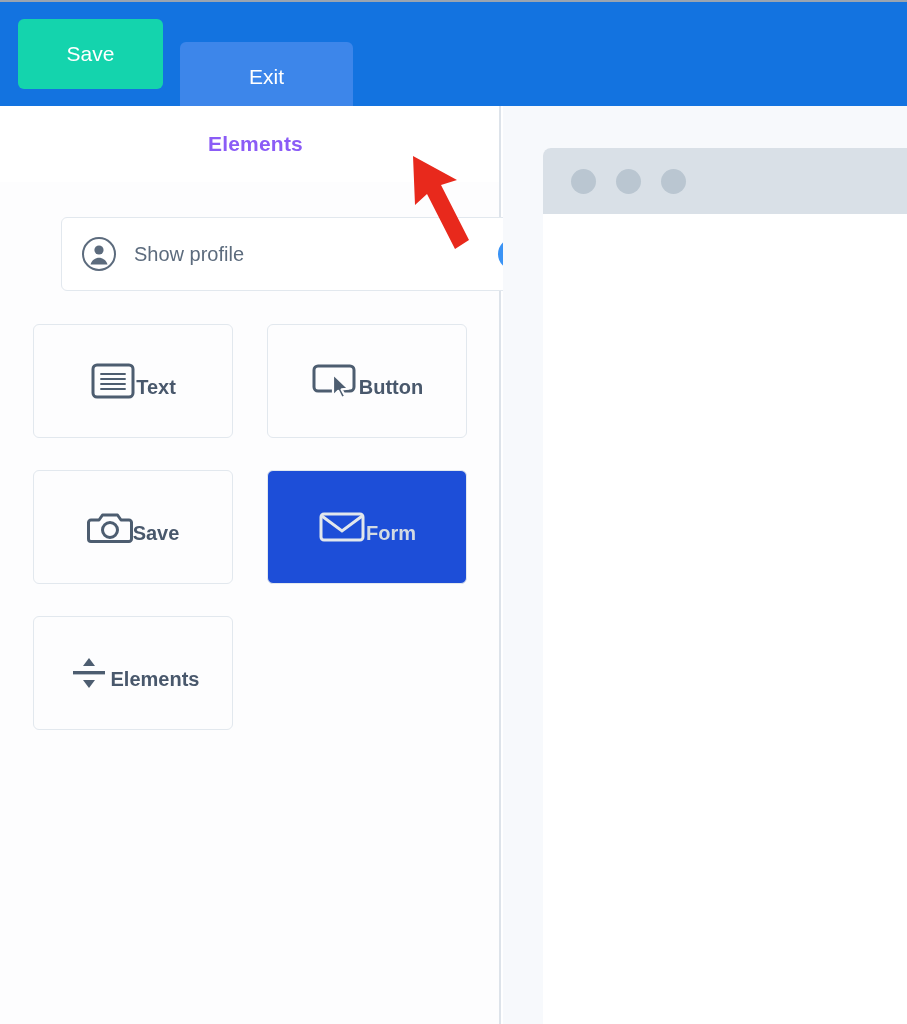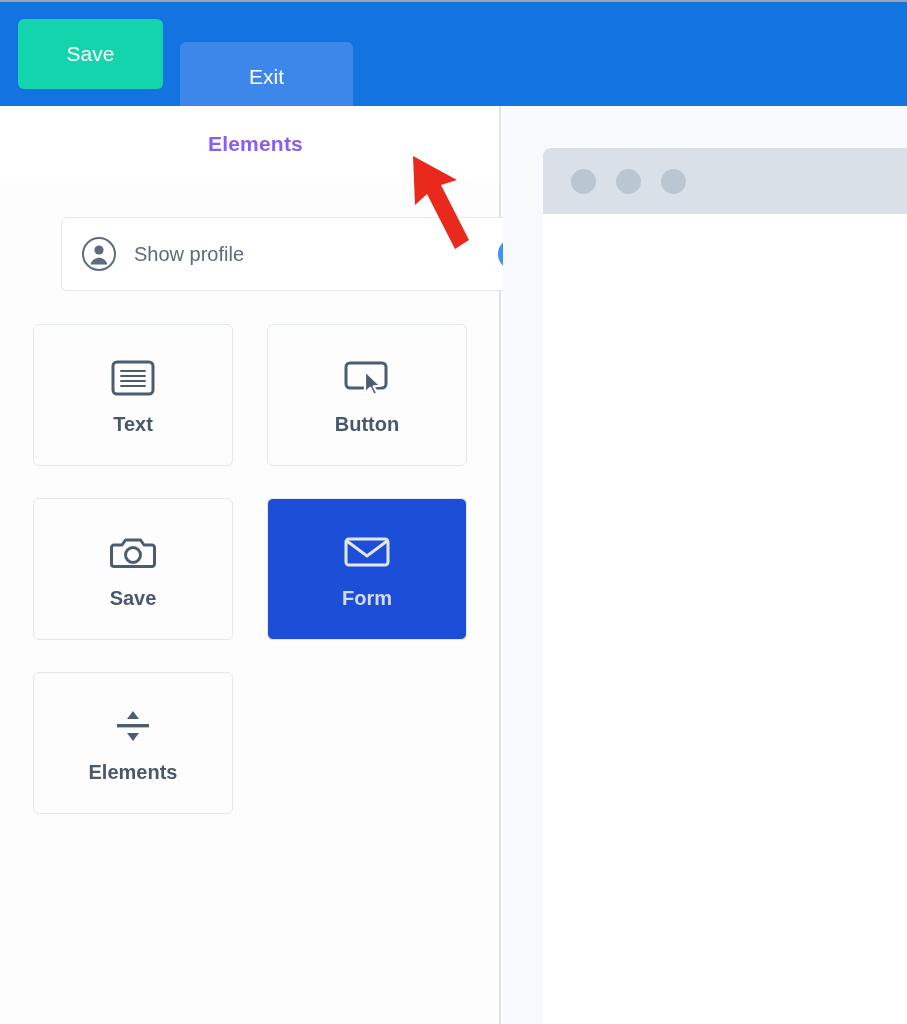--- a/index.html
+++ b/index.html
@@ -112,26 +112,26 @@
   #element-grid {
     position: absolute;
     left: 33px; top: 218px;
     width: 434px;
     display: grid;
     grid-template-columns: 200px 200px;
     column-gap: 34px;
     row-gap: 32px;
   }
   .el-card {
-    height: 142px;
+    height: 114px;
     border: 1px solid #e2e8ee;
     border-radius: 6px;
     background: #fdfdfe;
     display: flex;
-    flex-direction: column;
+    flex-direction: row;
     align-items: center;
     justify-content: center;
     cursor: pointer;
   }
   .el-card.disabled { cursor: default; background: #1d4ed8; }
   .el-icon { height: 46px; display: flex; align-items: center; justify-content: center; }
   .el-label {
     margin-top: 12px;
     font-size: 20px;
     font-weight: bold;

